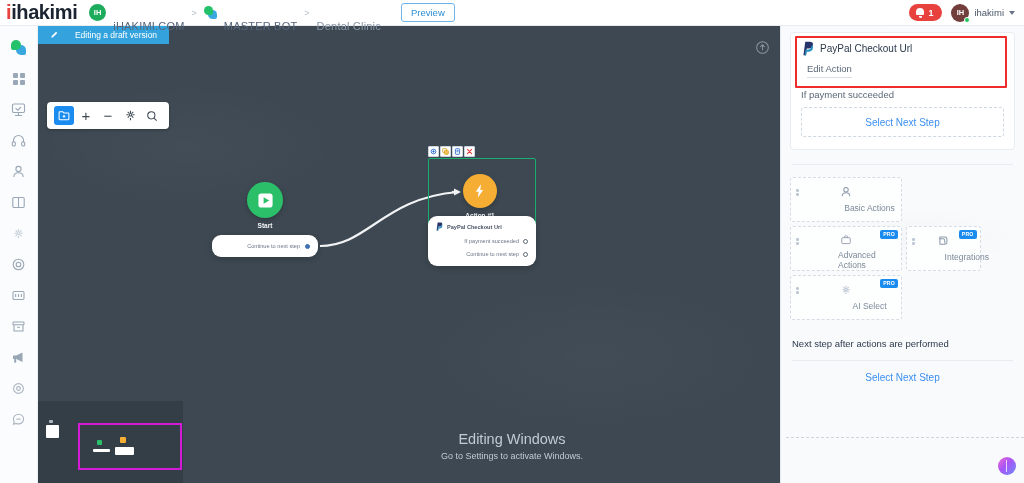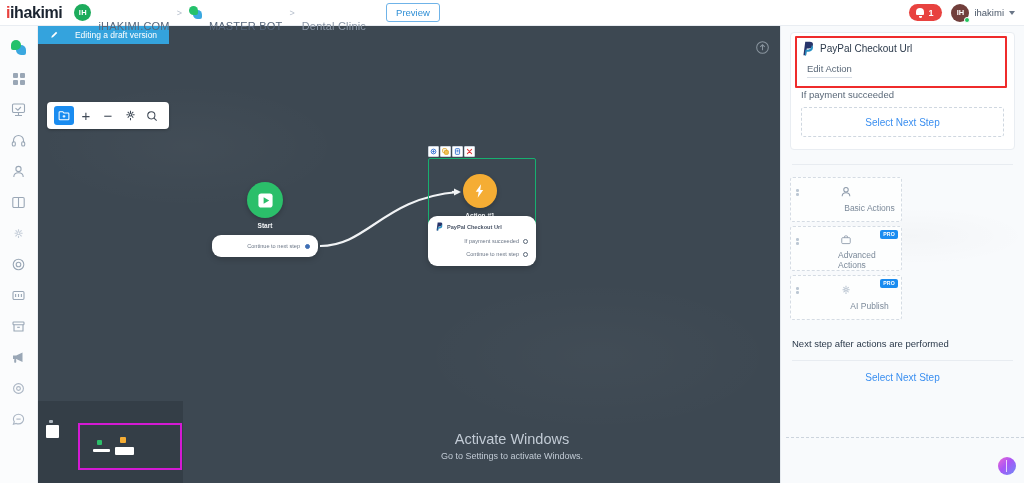--- a/index.html
+++ b/index.html
@@ -11,21 +11,21 @@
   }
   #app { position: relative; width: 1024px; height: 483px; }
 
   
   #topbar {
     position: absolute; left: 0; top: 0; width: 1024px; height: 26px;
     background: #ffffff; border-bottom: 1px solid #e9edf2;
     display: flex; align-items: center; z-index: 40;
   }
   .brand {
-    font-size: 16px; font-weight: bold; letter-spacing: -0.4px;
+    font-size: 20px; font-weight: bold; letter-spacing: -0.4px;
     padding-left: 6px; color: #1b2430;
   }
   .brand .dot { color: #e8423f; }
   .crumb-wrap { display: flex; align-items: center; gap: 7px; margin-left: 12px; }
   .avatar-sm {
     width: 17px; height: 17px; border-radius: 50%;
     background: #1dab5c; color: #fff; font-size: 7.5px; font-weight: bold;
     display: flex; align-items: center; justify-content: center; letter-spacing: .3px;
   }
   .crumb-txt { font-size: 11px; color: #55657a; letter-spacing: .2px; margin-top: 26px; }
@@ -560,42 +560,54 @@
             <span></span>
           </div>
         <div class="pro-badge">PRO</div>
         <svg width="14" height="14" viewBox="0 0 15 15" fill="none" stroke="#8e9bab" stroke-width="1.1">
           <rect x="2.2" y="4.6" width="10.6" height="7.4" rx="1.2"></rect>
             <path d="M5.6 4.6V3.4a1 1 0 011-1h1.8a1 1 0 011 1v1.2"></path>
         </svg>
         <div class="cat-label">Advanced Actions</div>
       </div>
 
+      <div class="cat-tile w3">
+        <div class="drag-dots">
+            <span></span>
+            <span></span>
+          </div>
+        <div class="pro-badge">PRO</div>
+        <svg width="14" height="14" viewBox="0 0 15 15" fill="none" stroke="#8e9bab" stroke-width="1.1">
+          <path d="M4.2 3.2h5.2a2.3 2.3 0 012.3 2.3v3.1a2.3 2.3 0 01-2.3 2.3H4.2z"></path>
+            <path d="M3 5.2h4.4a2 2 0 012 2v3"></path>
+        </svg>
+        <div class="cat-label">Integrations</div>
+      </div>
 
 
 
       <div class="cat-tile w2">
         <div class="drag-dots">
             <span></span>
             <span></span>
           </div>
         <div class="pro-badge">PRO</div>
         <svg width="14" height="14" viewBox="0 0 15 15" stroke="#b6c2cf" stroke-width="1.1" fill="none">
           <path d="M7.5 3v2M7.5 9.8v2M3.8 7.3h2M9.4 7.3h2M4.8 4.5l1.3 1.3M9 8.6l1.3 1.3M10.3 4.5L9 5.8M6.1 8.6L4.8 9.9"></path>
           <circle cx="7.5" cy="7.3" r="1.4"></circle>
         </svg>
-        <div class="cat-label">AI Publish</div>
+        <div class="cat-label">AI Select</div>
       </div>
     </div>
 
     <div class="next-step-label">Next step after actions are performed</div>
     <div class="next-step-rule"></div>
     <div class="next-step-link">Select Next Step</div>
   </div>
 
   <div id="wm-dash"></div>
   <div id="watermark">
-    <div id="wm-title">Activate Windows</div>
+    <div id="wm-title">Editing Windows</div>
     <div id="wm-sub">Go to Settings to activate Windows.</div>
   </div>
 
   <div id="brain-fab"></div>
 </div>
 
 </body></html>

